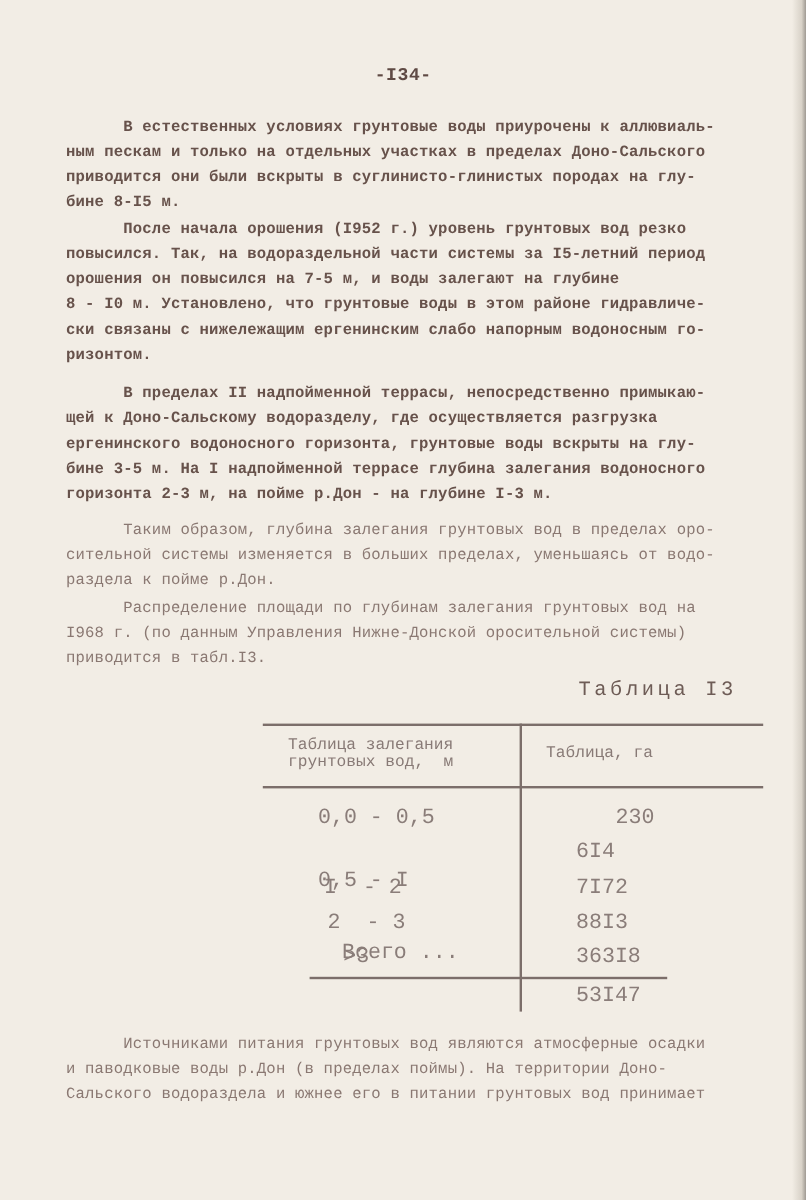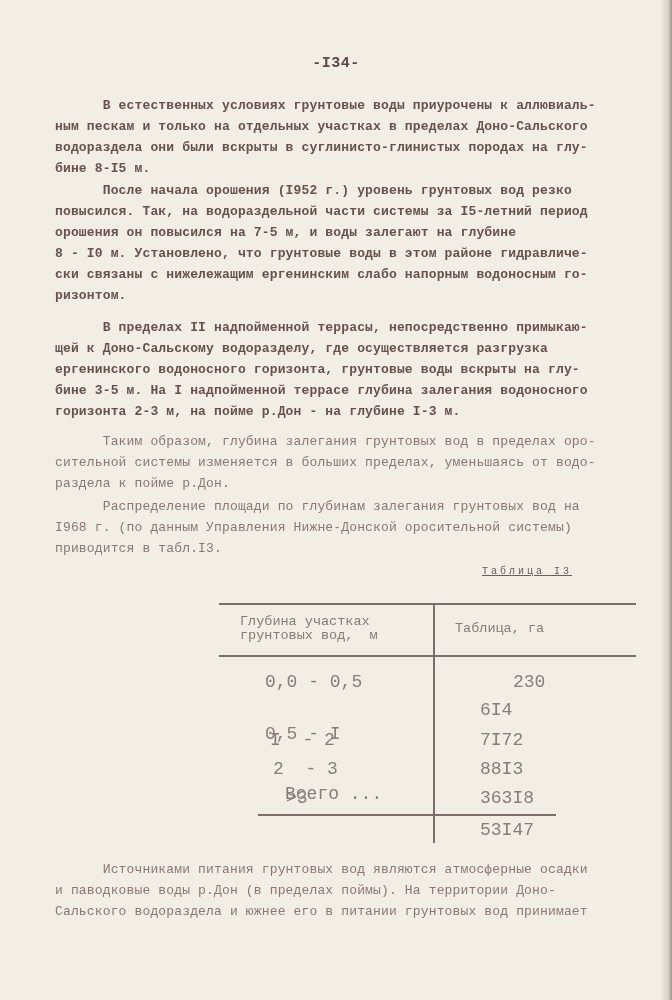--- a/index.html
+++ b/index.html
@@ -43,25 +43,24 @@
       letter-spacing: 0.15px;
     }
     .line.light {
       color: #8a7872;
       font-weight: normal;
     }
     .table-caption {
       position: absolute;
       left: 482px;
       top: 566px;
-      font-size: 10px;
+      font-size: 17px;
       color: #6e5c56;
       white-space: pre;
       letter-spacing: 3px;
-      text-decoration: underline;
     }
     .tbl-rule {
       position: absolute;
       background: #7c6e6a;
       height: 1.5px;
     }
     .tbl-vert {
       position: absolute;
       background: #7c6e6a;
       width: 1.5px;
@@ -83,21 +82,21 @@
 </head>
 <body>
 
 <div class="page">
 
   <div class="page-number">-I34-</div>
 
   <div>
     <div class="line" style="left:55px; top:98px;">      В естественных условиях грунтовые воды приурочены к аллювиаль-</div>
     <div class="line" style="left:55px; top:119px;">ным пескам и только на отдельных участках в пределах Доно-Сальского</div>
-    <div class="line" style="left:55px; top:140px;">водораздела они были вскрыты в суглинисто-глинистых породах на глу-</div>
+    <div class="line" style="left:55px; top:140px;">приводится они были вскрыты в суглинисто-глинистых породах на глу-</div>
     <div class="line" style="left:55px; top:161px;">бине 8-I5 м.</div>
   </div>
 
   <div>
     <div class="line" style="left:55px; top:183px;">      После начала орошения (I952 г.) уровень грунтовых вод резко</div>
     <div class="line" style="left:55px; top:204px;">повысился. Так, на водораздельной части системы за I5-летний период</div>
     <div class="line" style="left:55px; top:225px;">орошения он повысился на 7-5 м, и воды залегают на глубине</div>
     <div class="line" style="left:55px; top:246px;">8 - I0 м. Установлено, что грунтовые воды в этом районе гидравличе-</div>
     <div class="line" style="left:55px; top:267px;">ски связаны с нижележащим ергенинским слабо напорным водоносным го-</div>
     <div class="line" style="left:55px; top:288px;">ризонтом.</div>
@@ -128,21 +127,21 @@
   <div>
 
     <div class="tbl-rule" style="left:219px; top:603px; width:417px;"></div>
 
     <div class="tbl-rule" style="left:219px; top:655px; width:417px;"></div>
 
     <div class="tbl-rule" style="left:258px; top:814px; width:298px;"></div>
 
     <div class="tbl-vert" style="left:433px; top:603px; height:240px;"></div>
 
-    <div class="tbl-text" style="left:240px; top:615px;">Глубина участках</div>
+    <div class="tbl-text" style="left:240px; top:615px;">Таблица залегания</div>
     <div class="tbl-text" style="left:240px; top:629px;">грунтовых вод,  м</div>
     <div class="tbl-text" style="left:455px; top:622px;">Таблица, га</div>
 
     <div>
       <div class="tbl-cell" style="left:265px; top:672px;">0,0 - 0,5</div>
       <div class="tbl-cell" style="left:480px; top:672px;margin-left:33px;">230</div>
     </div>
     <div>
       <div class="tbl-cell" style="left:265px; top:724px;">0,5 - I</div>
       <div class="tbl-cell" style="left:480px; top:700px;">6I4</div>

